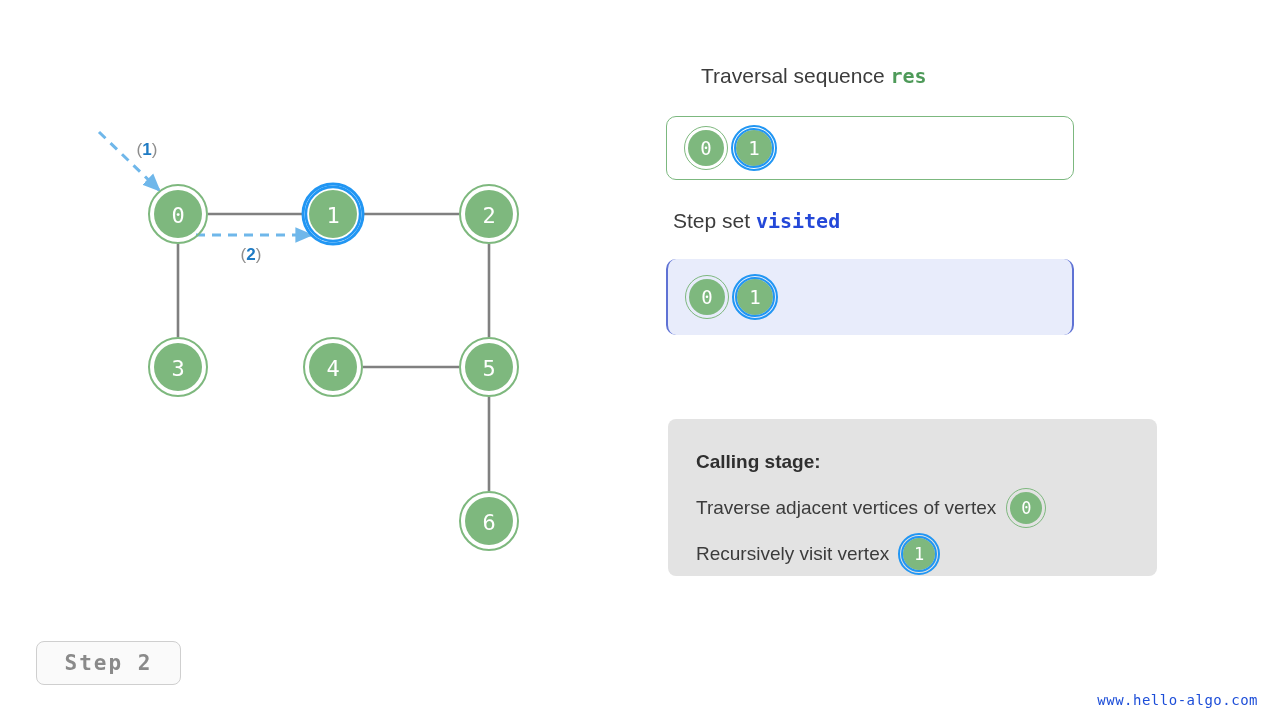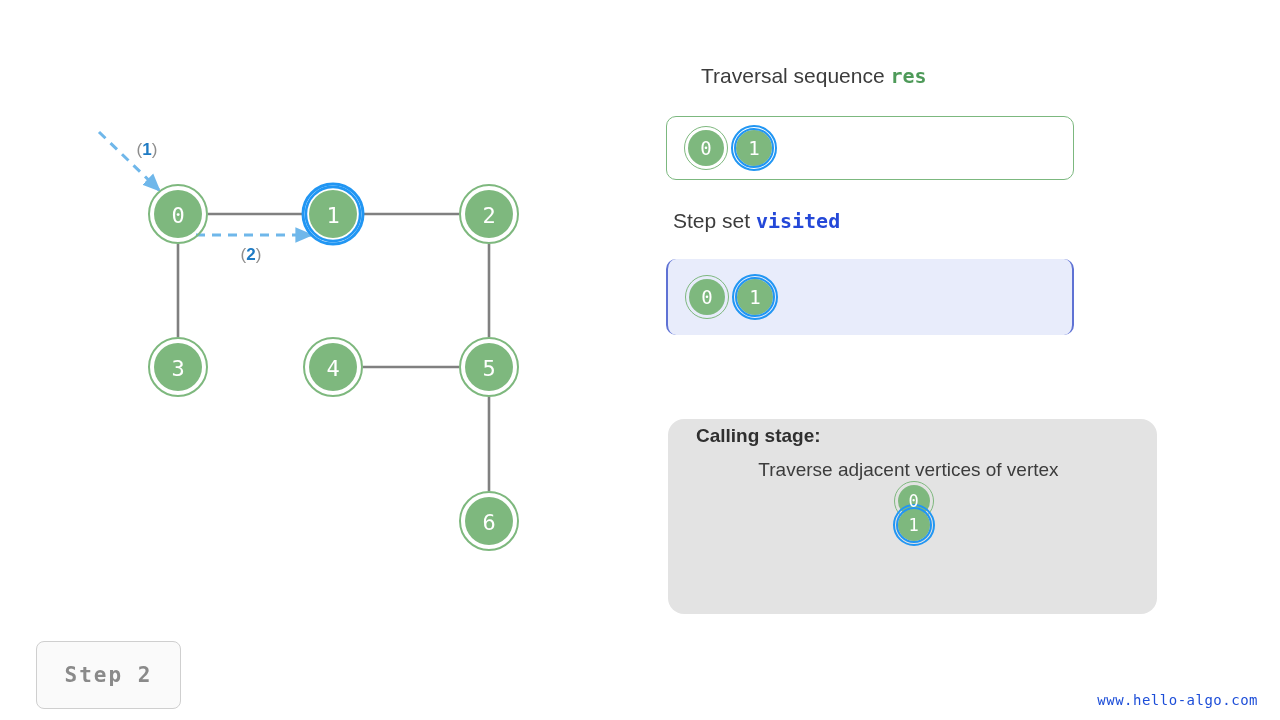--- a/index.html
+++ b/index.html
@@ -39,21 +39,21 @@
   }
   .step-paren { fill: #8d8d8d; }
   .step-num { fill: #1f7bc4; font-weight: bold; }
 
   
   #step-badge {
     position: absolute;
     left: 36px;
     top: 641px;
     width: 145px;
-    height: 68px;
+    height: 44px;
     box-sizing: border-box;
     border: 1px solid #cfcfcf;
     border-radius: 8px;
     background: #fafafa;
     display: flex;
     align-items: center;
     justify-content: center;
     font-family: "DejaVu Sans Mono", "Liberation Mono", monospace;
     font-size: 21px;
     font-weight: bold;
@@ -170,40 +170,39 @@
   .token.small .ring { width: 40px; height: 40px; }
   .token.small.active .ring { left: -1px; top: -1px; width: 42px; height: 42px; }
   .token.small.active .ring2 { left: 2px; top: 2px; width: 36px; height: 36px; }
 
   
   #calling-stage {
     position: absolute;
     left: 2px;
     top: 419px;
     width: 489px;
-    height: 195px;
+    height: 157px;
     box-sizing: border-box;
     background: #e3e3e3;
-    border-radius: 16px;
-    padding: 6px 26px 0 28px;
+    border-radius: 8px;
+    padding: 32px 26px 0 28px;
   }
   #calling-stage-title {
     font-size: 19px;
     font-weight: bold;
     color: #2f2f2f;
     margin-bottom: 12px;
   }
   .stage-line {
     display: flex;
     align-items: center;
     height: 46px;
     font-size: 19px;
     color: #3c3c3c;
     white-space: nowrap;
-    flex-direction: column;
   }
   .stage-line .txt { margin-right: 10px; }
 </style>
 </head>
 <body>
 
 <div id="graph-panel">
   <svg id="graph-svg" width="640" height="720">
     <defs>
       <marker id="arrowhead" markerWidth="7" markerHeight="7" refX="5.2" refY="3" orient="auto">
@@ -317,20 +316,21 @@
     <div id="calling-stage-lines">
         <div class="stage-line">
           <span class="txt">Traverse adjacent vertices of vertex</span>
           <div class="token small">
             <div class="disc"></div>
             <div class="ring"></div>
             <span class="glyph">0</span>
           </div>
         </div>
         <div class="stage-line">
+          <span class="txt">Recursively visit vertex</span>
           <div class="token active small">
             <div class="disc"></div>
             <div class="ring"></div>
             <div class="ring2"></div>
             <span class="glyph">1</span>
           </div>
         </div>
       </div>
   </div>
 

